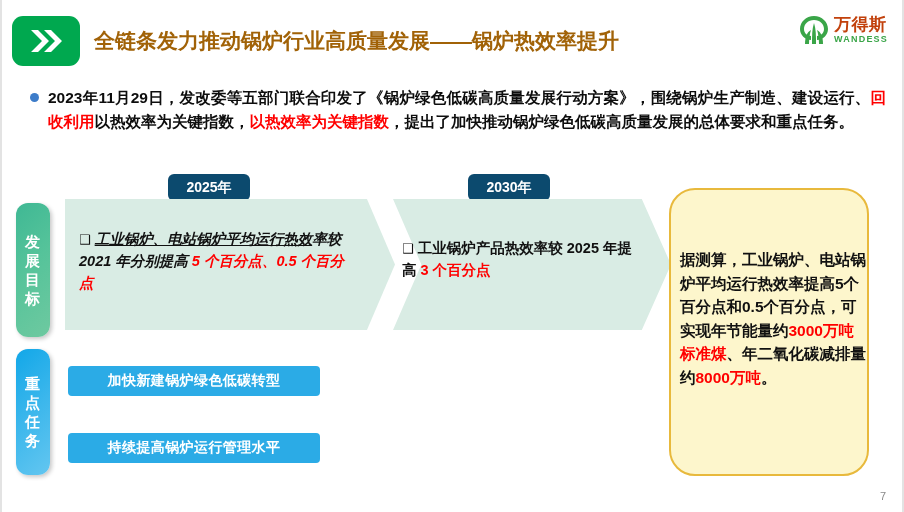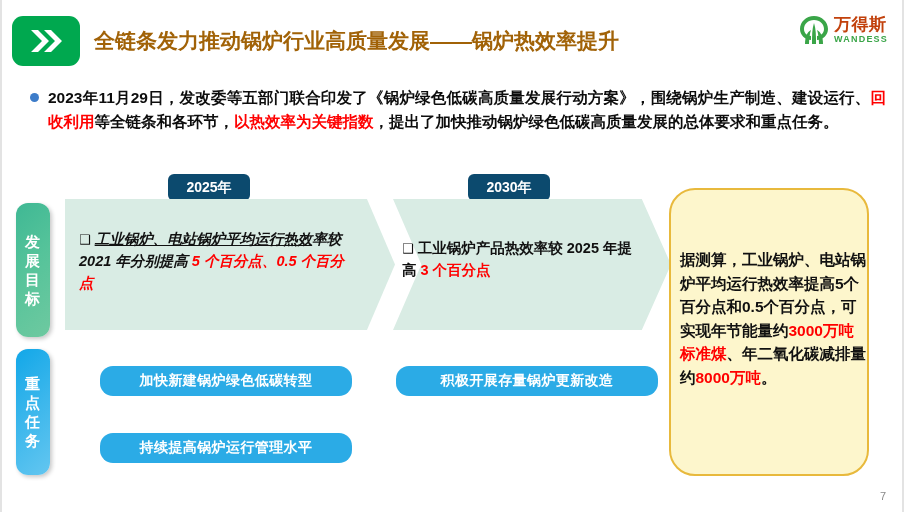--- a/index.html
+++ b/index.html
@@ -166,29 +166,28 @@
   .chev-body .u { text-decoration: underline; }
   .chev-body .hl { color: #ff0000; }
   .chev-1-body { left: 77px; top: 229px; width: 268px; font-style: italic; }
   .chev-2-body { left: 400px; top: 238px; width: 230px; }
 
   
   .pill {
     position: absolute;
     height: 30px;
     background: #2babe6;
-    border-radius: 13px;
+    border-radius: 4px;
     color: #ffffff;
     font-size: 14px;
     font-weight: bold;
     display: flex;
     align-items: center;
     justify-content: center;
     letter-spacing: 0.4px;
-    margin-left: 32px;
   }
   .pill-1 { left: 66px;  top: 366px; width: 252px; }
   .pill-2 { left: 362px; top: 366px; width: 262px; }
   .pill-3 { left: 66px;  top: 433px; width: 252px; }
   .pill-4 { left: 362px; top: 433px; width: 262px; }
 
   
   .callout {
     position: absolute;
     left: 667px; top: 188px;
@@ -239,21 +238,21 @@
       </svg>
       <div class="logo-text">
         <div class="logo-cn">万得斯</div>
         <div class="logo-en">WANDESS</div>
       </div>
     </div>
   </div>
 
   <div class="intro">
     <div class="intro-bullet"></div>
-    <div class="intro-text"><span>2023年11月29日，发改委等五部门联合印发了《锅炉绿色低碳高质量发展行动方案》，围绕锅炉生产制造、建设运行、</span><span class="hl">回收利用</span><span>等全链条和各环节，</span><span class="hl">以热效率为关键指数</span><span>，提出了加快推动锅炉绿色低碳高质量发展的总体要求和重点任务。</span></div>
+    <div class="intro-text"><span>2023年11月29日，发改委等五部门联合印发了《锅炉绿色低碳高质量发展行动方案》，围绕锅炉生产制造、建设运行、</span><span class="hl">回收利用</span><span>以热效率为关键指数，</span><span class="hl">以热效率为关键指数</span><span>，提出了加快推动锅炉绿色低碳高质量发展的总体要求和重点任务。</span></div>
   </div>
 
   <div class="vlabel vlabel-goal">
       <span>发</span>
       <span>展</span>
       <span>目</span>
       <span>标</span>
     </div>
   <div class="vlabel vlabel-task">
       <span>重</span>
@@ -269,21 +268,20 @@
   <div class="chev chev-2"></div>
 
   <div class="chev-body chev-1-body">
     <span class="sq">❑</span><span><span class="u">工业锅炉、电站锅炉平均运行热效</span><span>率较 2021 年分别提高 </span><span class="hl">5 个百分点、0.5 个百分点</span></span>
   </div>
   <div class="chev-body chev-2-body">
     <span class="sq">❑</span><span><span>工业锅炉产品热效率较 2025 年提高 </span><span class="hl">3 个百分点</span></span>
   </div>
 
   <div class="pill pill-1">加快新建锅炉绿色低碳转型</div>
-  <div class="pill pill-2">积极开展存量锅炉更新改造</div>
   <div class="pill pill-3">持续提高锅炉运行管理水平</div>
 
   <div class="callout"></div>
   <div class="callout-text"><span>据测算，工业锅炉、电站锅炉平均运行热效率提高5个百分点和0.5个百分点，可实现年节能量约</span><span class="hl">3000万吨标准煤</span><span>、年二氧化碳减排量约</span><span class="hl">8000万吨</span><span>。</span></div>
 
   <div class="pagenum">7</div>
 
 </div>
 
 </body></html>

